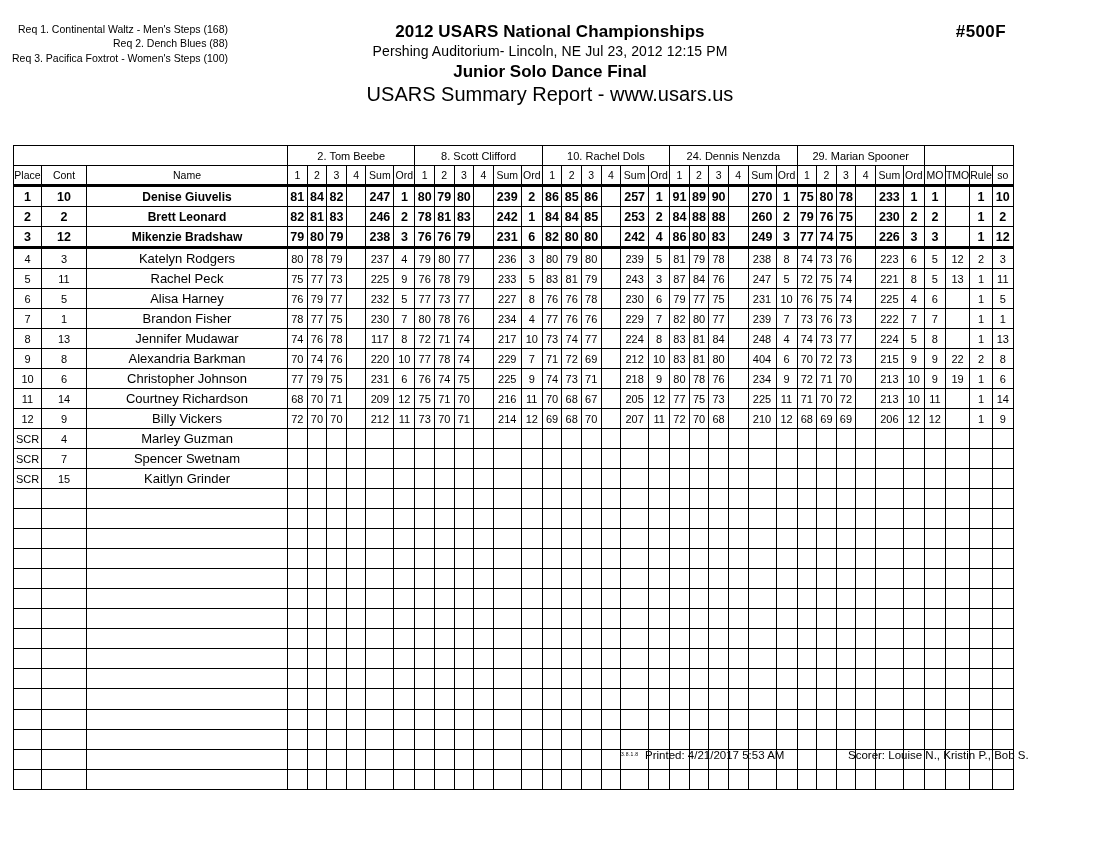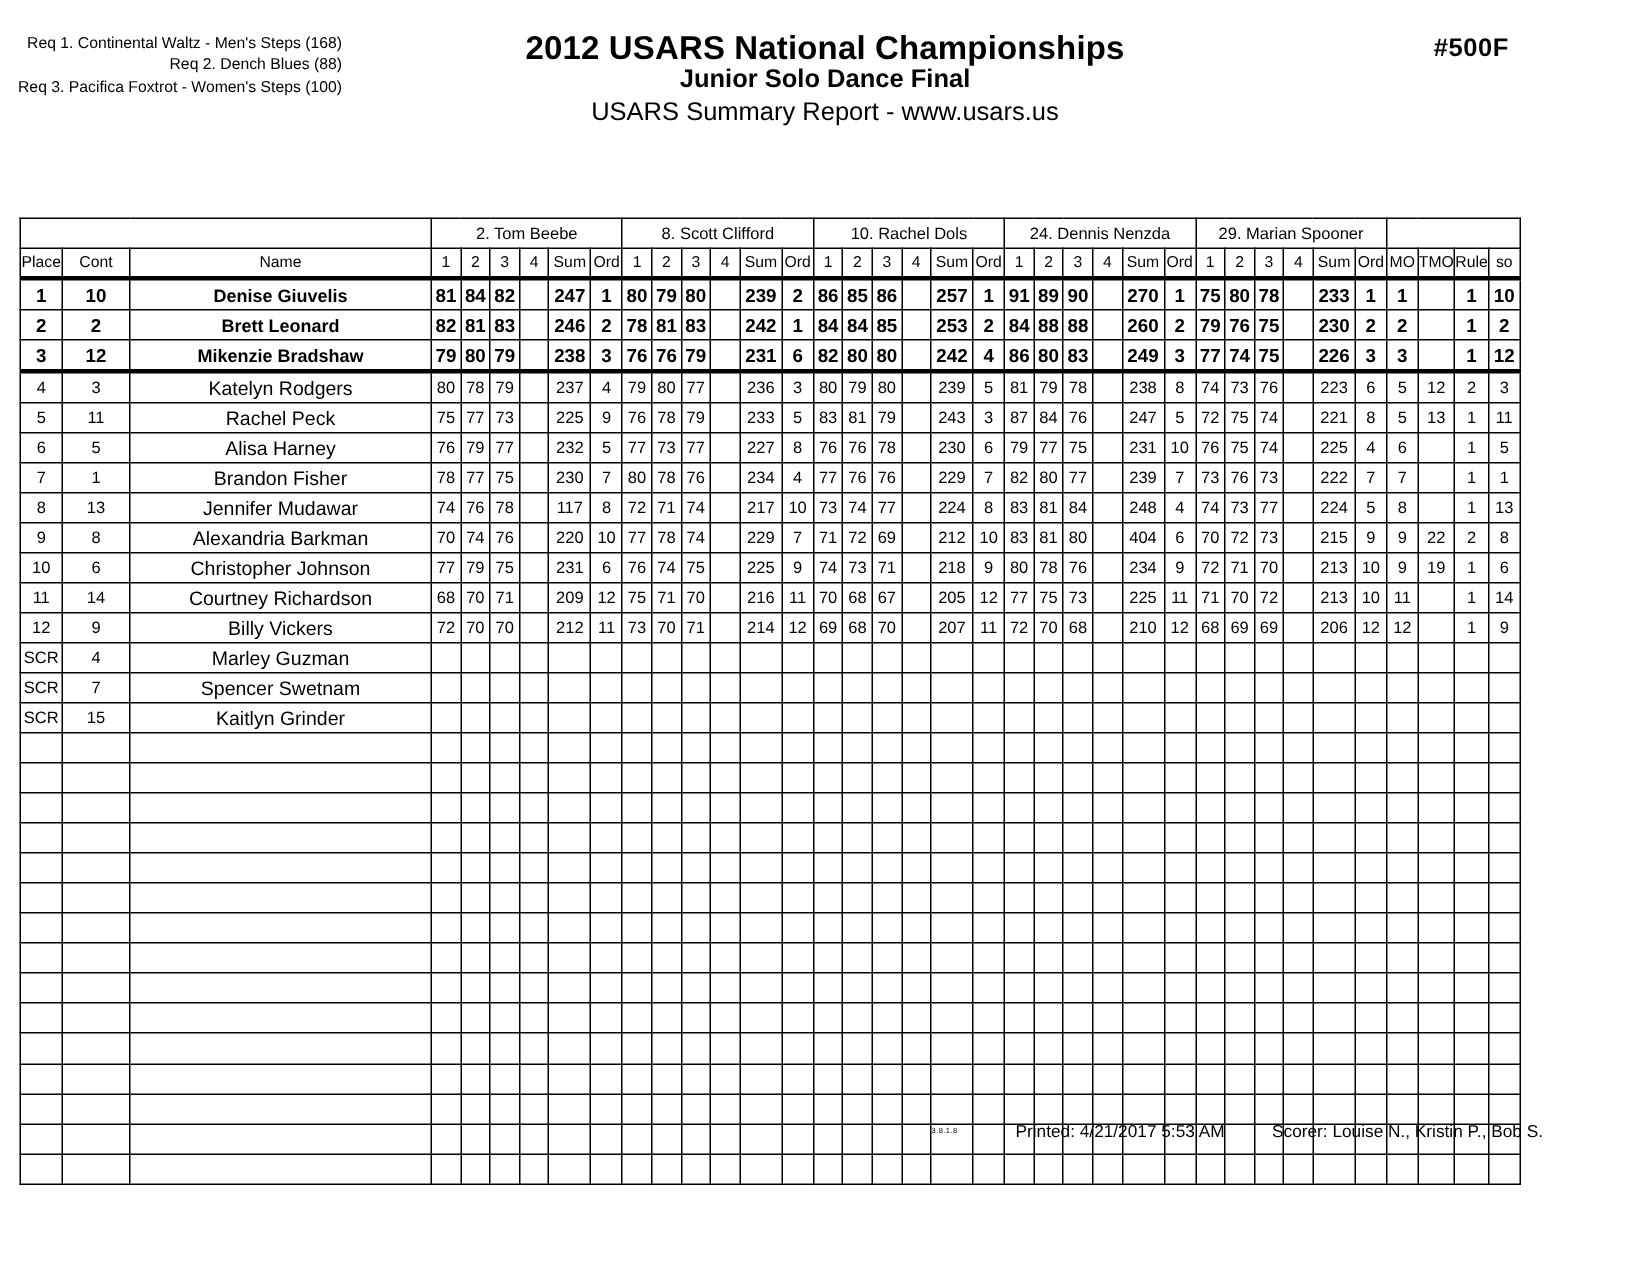--- a/index.html
+++ b/index.html
@@ -30,37 +30,37 @@
 
   .title-block {
     position: absolute;
     left: 0;
     top: 22px;
     width: 1100px;
     text-align: center;
     pointer-events: none;
   }
   .title-main {
-    font-size: 22px;
+    font-size: 17px;
     font-weight: bold;
     letter-spacing: 0.1px;
     line-height: 20px;
   }
   .title-venue {
     font-size: 14px;
     line-height: 19px;
     letter-spacing: 0.1px;
   }
   .title-event {
     font-size: 17px;
     font-weight: bold;
     line-height: 22px;
   }
   .title-report {
-    font-size: 17px;
+    font-size: 20px;
     line-height: 22px;
   }
 
   .event-number {
     position: absolute;
     right: 94px;
     top: 22px;
     font-size: 17px;
     font-weight: bold;
     letter-spacing: 0.4px;
@@ -130,41 +130,41 @@
     font-size: 5px;
     letter-spacing: 0.3px;
     color: #000;
   }
   .printed {
     position: absolute;
     left: 645px;
     top: 749px;
     font-size: 11.5px;
     white-space: nowrap;
-    margin-left: 32px;
   }
   .scorer {
     position: absolute;
     left: 848px;
     top: 749px;
     font-size: 11.5px;
     white-space: nowrap;
   }
 </style>
 </head>
 <body>
 
 <div class="req-block">
   <span class="req-line">Req  1.   Continental Waltz - Men's Steps (168)</span>
   <span class="req-line">Req  2.   Dench Blues (88)</span>
   <span class="req-line">Req  3.   Pacifica Foxtrot - Women's Steps (100)</span>
 </div>
 
 <div class="title-block">
   <div class="title-main">2012 USARS National Championships</div>
+  <div class="title-venue">Pershing Auditorium- Lincoln, NE  Jul 23, 2012  12:15 PM</div>
   <div class="title-event">Junior Solo Dance Final</div>
   <div class="title-report">USARS Summary Report - www.usars.us</div>
 </div>
 
 <div class="event-number">#500F</div>
 
 <table class="sheet">
   <colgroup>
     <col class="c-place">
       <col class="c-cont">

